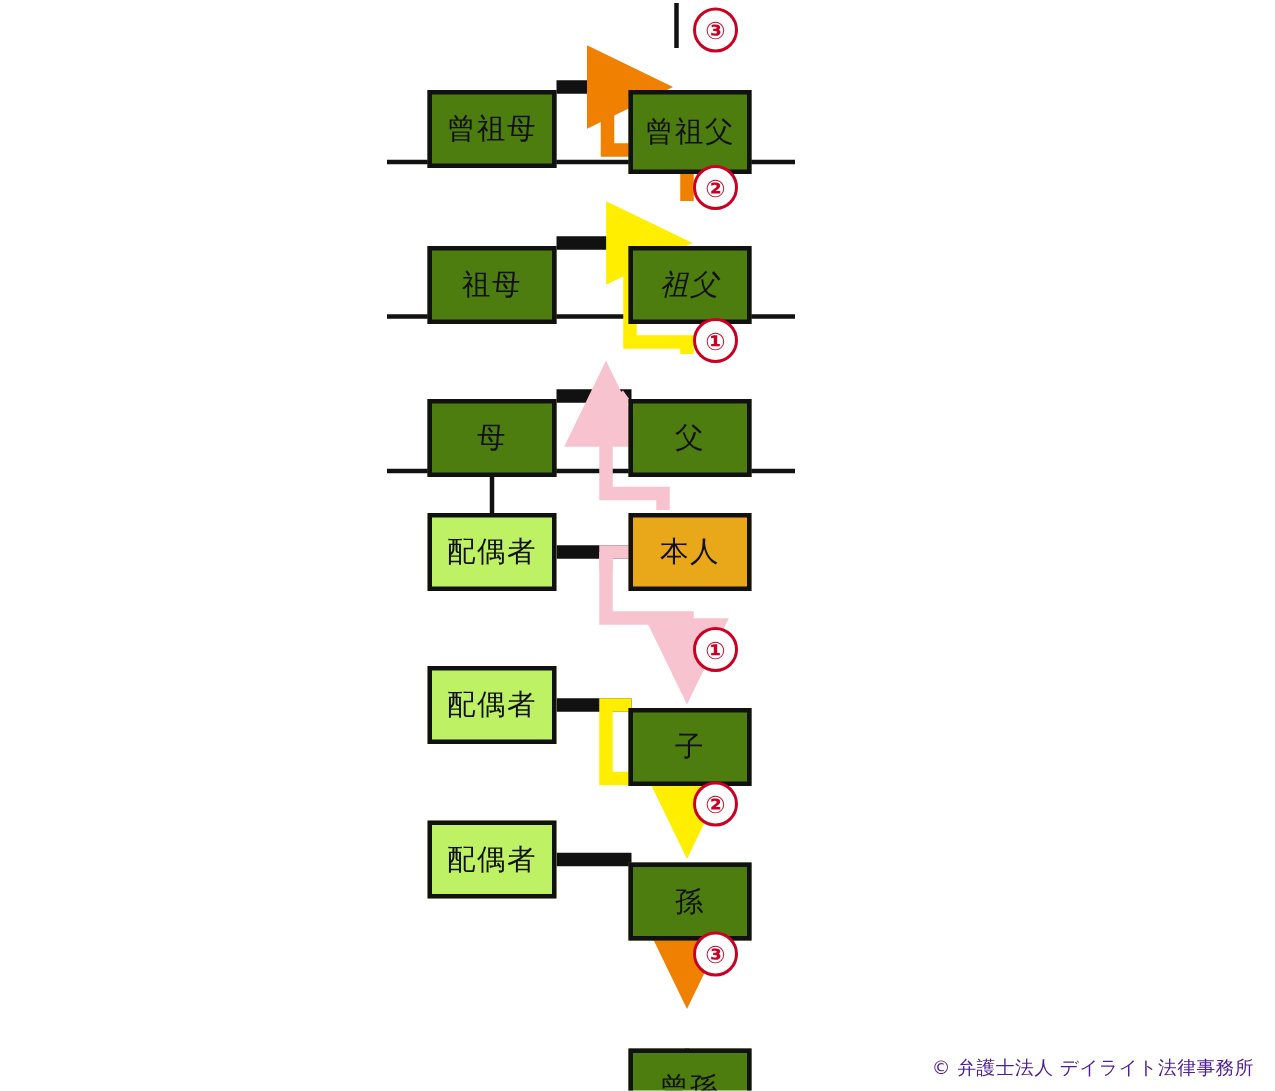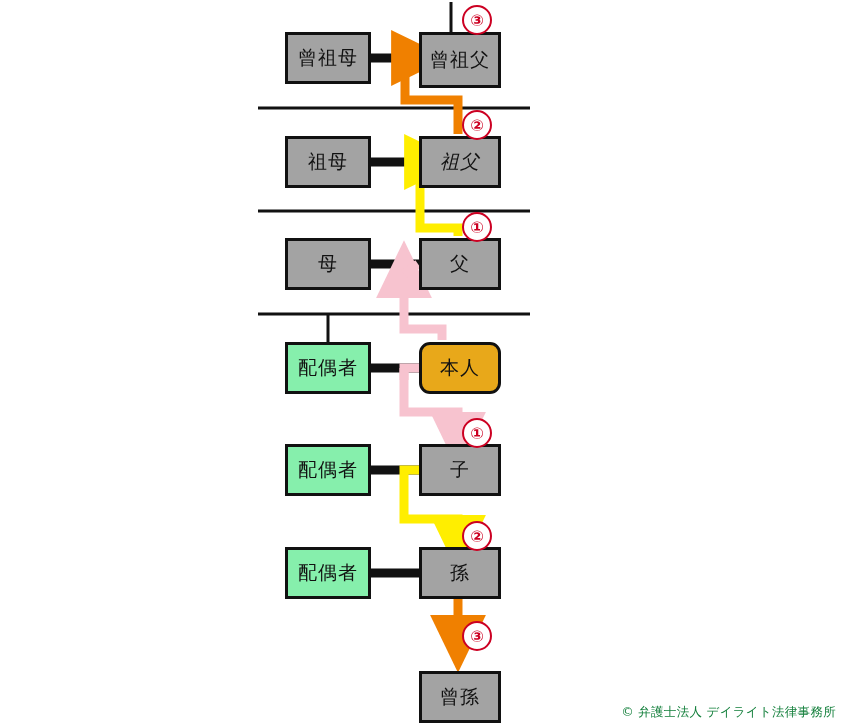--- a/index.html
+++ b/index.html
@@ -16,40 +16,40 @@
     position:absolute;
     box-sizing:border-box;
     display:flex;align-items:center;justify-content:center;
     border:3px solid #111111;
     font-size:19px;
     letter-spacing:1px;
     color:#111111;
     font-family:"DejaVu Sans","Liberation Sans",sans-serif;
     z-index:6;
   }
-  .node.blue{background:#a3a3a3;}
-  .node.gold{background:#e8a81a;border-radius:11px;}
-  .node.white{background:#86efac;justify-content:center;}
+  .node.blue{background:#4d7c0f;margin-top:28px;}
+  .node.gold{background:#e8a81a;}
+  .node.white{background:#bef264;justify-content:center;}
   .marker{
     position:absolute;
     width:26px;height:26px;
     border:2.5px solid #cc0022;
     border-radius:50%;
     background:#ffffff;
     color:#cc0022;
     font-size:16px;font-weight:bold;
     display:flex;align-items:center;justify-content:center;
     z-index:9;
     font-family:"DejaVu Sans","Liberation Sans",sans-serif;
   }
   #copyright{
     position:absolute;
     right:14px;bottom:6px;
     font-size:12.5px;
-    color:#15803d;
+    color:#4c1d95;
     font-family:"DejaVu Sans","Liberation Sans",sans-serif;
     letter-spacing:0.3px;
     z-index:10;
   }
 </style>
 </head>
 <body>
 
 <svg id="canvas" viewBox="0 0 850 727">
   <defs>

